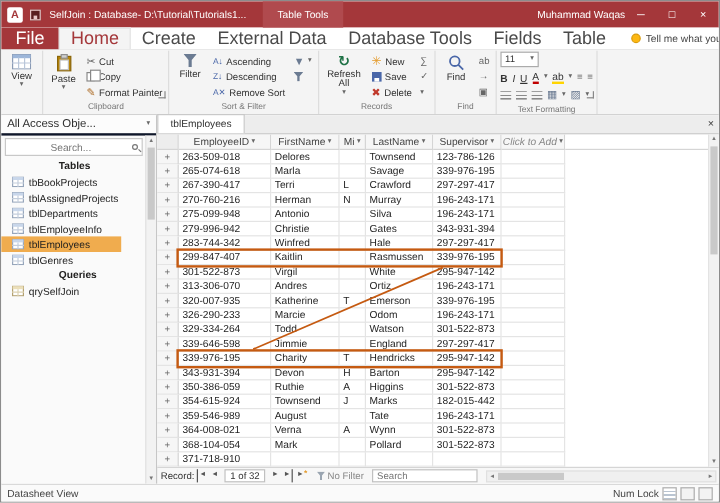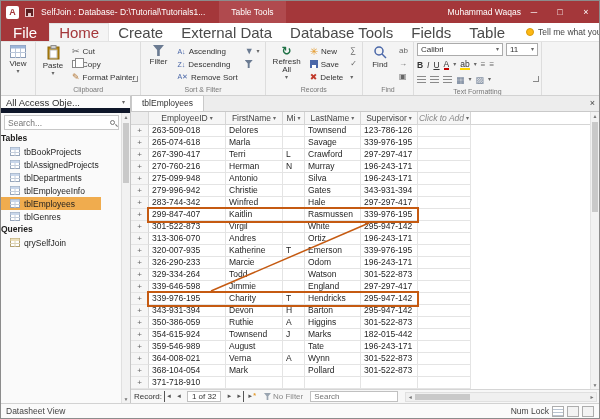--- a/index.html
+++ b/index.html
@@ -56,26 +56,26 @@
   .hlab { border-bottom:2px solid #FFD400; line-height:8px; }
   .align-icon { width:9px; height:7px; background:repeating-linear-gradient(#8A8A8A 0 1px, transparent 1px 3px); flex:none; }
   .launcher { position:absolute; right:2px; bottom:13px; width:6px; height:6px; border-right:1px solid #888; border-bottom:1px solid #888; }
   .geom { color:#6B7B92; font-size:9px; }
 
   
   .content { display:flex; height:307px; }
 
   
   .nav { width:130px; background:#FAFAFA; border-right:1px solid #C6C6C6; position:relative; flex:none; }
-  .nav-header { height:17px; display:flex; align-items:center; padding:0 5px; font-size:9.5px; color:#2E2E2E; border-bottom:5px solid #0f172a; background:#FCFCFC; }
+  .nav-header { height:17px; display:flex; align-items:center; padding:0 5px; font-size:9.5px; color:#2E2E2E; border-bottom:2px solid #0f172a; background:#FCFCFC; }
   .nav-search { height:15px; margin:2px 11px 2px 3px; border:1px solid #C8C8C8; background:#fff; display:flex; align-items:center; padding:0 3px; }
-  .nav-search input { border:0; outline:0; flex:1; min-width:0; font:inherit; font-size:8.5px; color:#777; background:transparent; }
+  .nav-search input { border:0; outline:0; flex:1; min-width:0; font:inherit; font-size:8.5px; color:#777; background:transparent;margin-left:34px; }
   .mag { width:5px; height:5px; border:1px solid #777; border-radius:50%; position:relative; flex:none; }
   .mag::after { content:""; position:absolute; left:4px; top:4px; width:3px; height:1px; background:#777; transform:rotate(45deg); }
-  .nav-sect { height:13px; line-height:13px; padding-left:0; font-size:8.5px; font-weight:bold; color:#21201F; }
+  .nav-sect { height:13px; line-height:13px; padding-left:0; font-size:8.5px; font-weight:bold; color:#21201F;margin-left:48px; }
   .nav-item { height:13px; display:flex; align-items:center; gap:4px; padding-left:9px; font-size:8.5px; color:#1E1E1E; width:100px; white-space:nowrap; overflow:hidden; }
   .nav-item.selected { background:#F0AC4E; }
   .nav-scroll { position:absolute; right:0; top:17px; bottom:0; width:9px; background:#F2F2F2; border-left:1px solid #E0E0E0; font-size:5px; color:#777; text-align:center; }
   .nav-scroll .thumb { position:absolute; left:1px; right:1px; top:10px; height:60px; background:#C9C9C9; }
   .sb-arrow { position:absolute; left:0; right:0; height:8px; line-height:8px; }
 
   
   .main { flex:1; display:flex; flex-direction:column; background:#fff; min-width:0; }
   .doctabs { height:16px; background:#EDEDED; border-bottom:1px solid #C9C9C9; display:flex; align-items:flex-end; position:relative; flex:none; }
   .doctab { height:16px; background:#fff; border:1px solid #C9C9C9; border-bottom:none; padding:0 10px; line-height:15px; font-size:8.5px; color:#333; }
@@ -289,24 +289,20 @@
               <span class="mini">▣</span>
             </div>
         </div>
       </div>
       <div class="rgroup-label">Find</div>
     </div>
 
     <div class="rgroup">
       <div class="rgroup-body" style="flex-direction:column; gap:2px;">
         <div class="tf-row">
-          <div class="combo" style="width:86px">
-            <span style="flex:1">Calibri</span>
-            <span class="dd">▾</span>
-          </div>
           <div class="combo" style="width:32px">
             <span style="flex:1">11</span>
             <span class="dd">▾</span>
           </div>
         </div>
         <div class="tf-icons">
           <span class="fmt-b">B</span>
           <span class="fmt-i">I</span>
           <span class="fmt-u">U</span>
           <span class="fontA">A</span>

